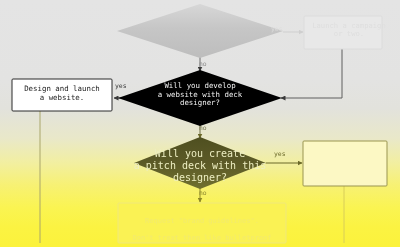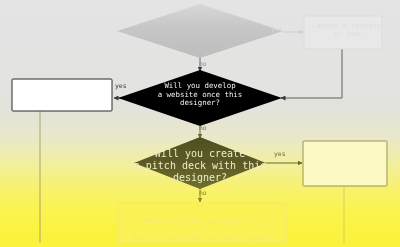--- a/index.html
+++ b/index.html
@@ -167,23 +167,25 @@
     <rect x="303" y="141" width="84" height="45" rx="1" fill="#fcf8c4" stroke="#9a9550" stroke-width="1"></rect>
 
     <rect x="118" y="203" width="168" height="40" rx="1" fill="#faf254" stroke="#f0e87a" stroke-width="1"></rect>
   </svg>
 
 
   <div class="node-text box-tr-text">Launch a campaign
 or two.</div>
 
   <div class="node-text dia-mid-text">Will you develop
-a website once this
+a website with deck
 designer?</div>
 
+  <div class="node-text box-left-text">Design and launch
+a website.</div>
 
   <div class="node-text dia-low-text">Will you create
 a pitch deck with this
 designer?</div>
 
 
   <div class="node-text box-bottom-text">
     <div class="l1">Request "brand guidelines".</div>
     <div class="l2">Don't treat them like bulletproof</div>
     

